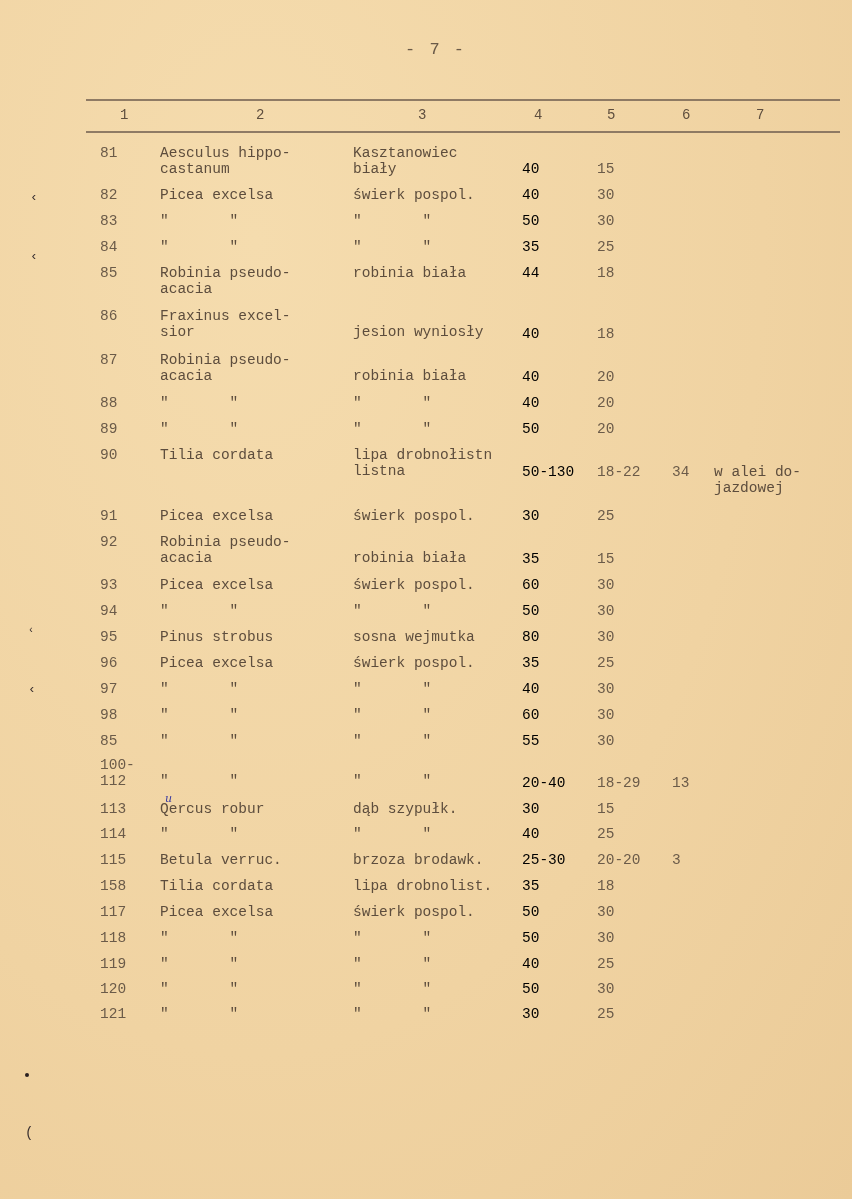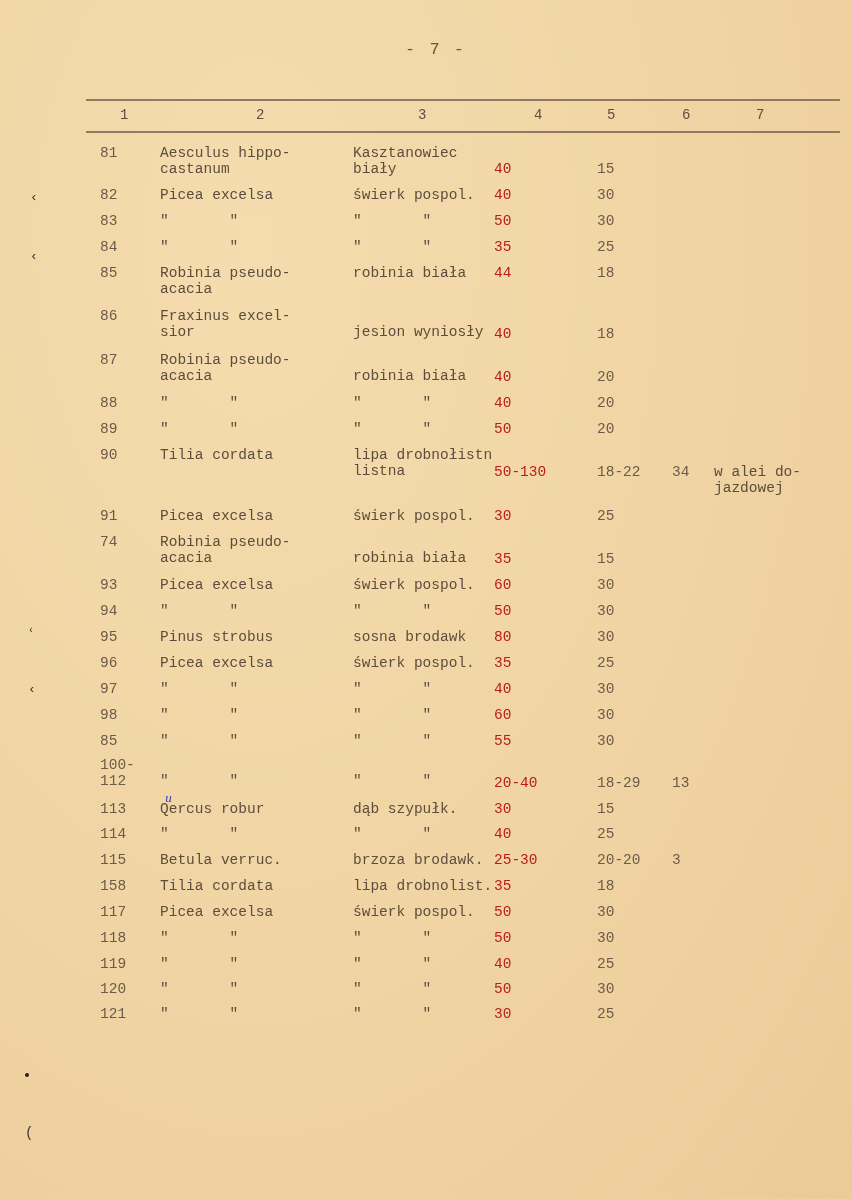--- a/index.html
+++ b/index.html
@@ -22,21 +22,21 @@
   .rule.top { top: 99px; }
   .rule.bottom { top: 131px; }
   .hdr {
     position: absolute; top: 107px; font-size: 14px; color: #5e4e3e;
   }
   .row { position: absolute; left: 0; width: 852px; font-size: 14.5px; line-height: 16px; }
   .cell { position: absolute; white-space: pre; }
   .c1 { left: 100px; color: #6b5b49; }
   .c2 { left: 160px; color: #5d4d3d; }
   .c3 { left: 353px; color: #5d4d3d; }
-  .c4 { left: 494px; color: #b91c1c; }
+  .c4 { left: 522px; color: #000000; }
   .c5 { left: 597px; color: #6b5b49; }
   .c6 { left: 672px; color: #6b5b49; }
   .c7 { left: 714px; color: #5d4d3d; }
   .mark { position: absolute; color: #3a3030; font-size: 13px; }
   .dot { position: absolute; width: 4px; height: 4px; border-radius: 50%; background: #2a2020; }
   .hand { color: #3a3aa0; font-style: italic; font-family: "DejaVu Serif", serif; }
 </style>
 </head>
 <body>
 
@@ -137,21 +137,21 @@
 jazdowej</span>
     </div>
     <div class="row" style="top: 508px;">
       <span class="cell c1">91</span>
       <span class="cell c2">Picea excelsa</span>
       <span class="cell c3">świerk pospol.</span>
       <span class="cell c4" style="top: 0px;">30</span>
       <span class="cell c5" style="top: 0px;">25</span>
     </div>
     <div class="row" style="top: 534px;">
-      <span class="cell c1">74</span>
+      <span class="cell c1">92</span>
       <span class="cell c2">Robinia pseudo-
 acacia</span>
       <span class="cell c3">
 robinia biała</span>
       <span class="cell c4" style="top: 17px;">35</span>
       <span class="cell c5" style="top: 17px;">15</span>
     </div>
     <div class="row" style="top: 577px;">
       <span class="cell c1">93</span>
       <span class="cell c2">Picea excelsa</span>
@@ -162,21 +162,21 @@
     <div class="row" style="top: 603px;">
       <span class="cell c1">94</span>
       <span class="cell c2">"       "</span>
       <span class="cell c3">"       "</span>
       <span class="cell c4" style="top: 0px;">50</span>
       <span class="cell c5" style="top: 0px;">30</span>
     </div>
     <div class="row" style="top: 629px;">
       <span class="cell c1">95</span>
       <span class="cell c2">Pinus strobus</span>
-      <span class="cell c3">sosna brodawk</span>
+      <span class="cell c3">sosna wejmutka</span>
       <span class="cell c4" style="top: 0px;">80</span>
       <span class="cell c5" style="top: 0px;">30</span>
     </div>
     <div class="row" style="top: 655px;">
       <span class="cell c1">96</span>
       <span class="cell c2">Picea excelsa</span>
       <span class="cell c3">świerk pospol.</span>
       <span class="cell c4" style="top: 0px;">35</span>
       <span class="cell c5" style="top: 0px;">25</span>
     </div>

